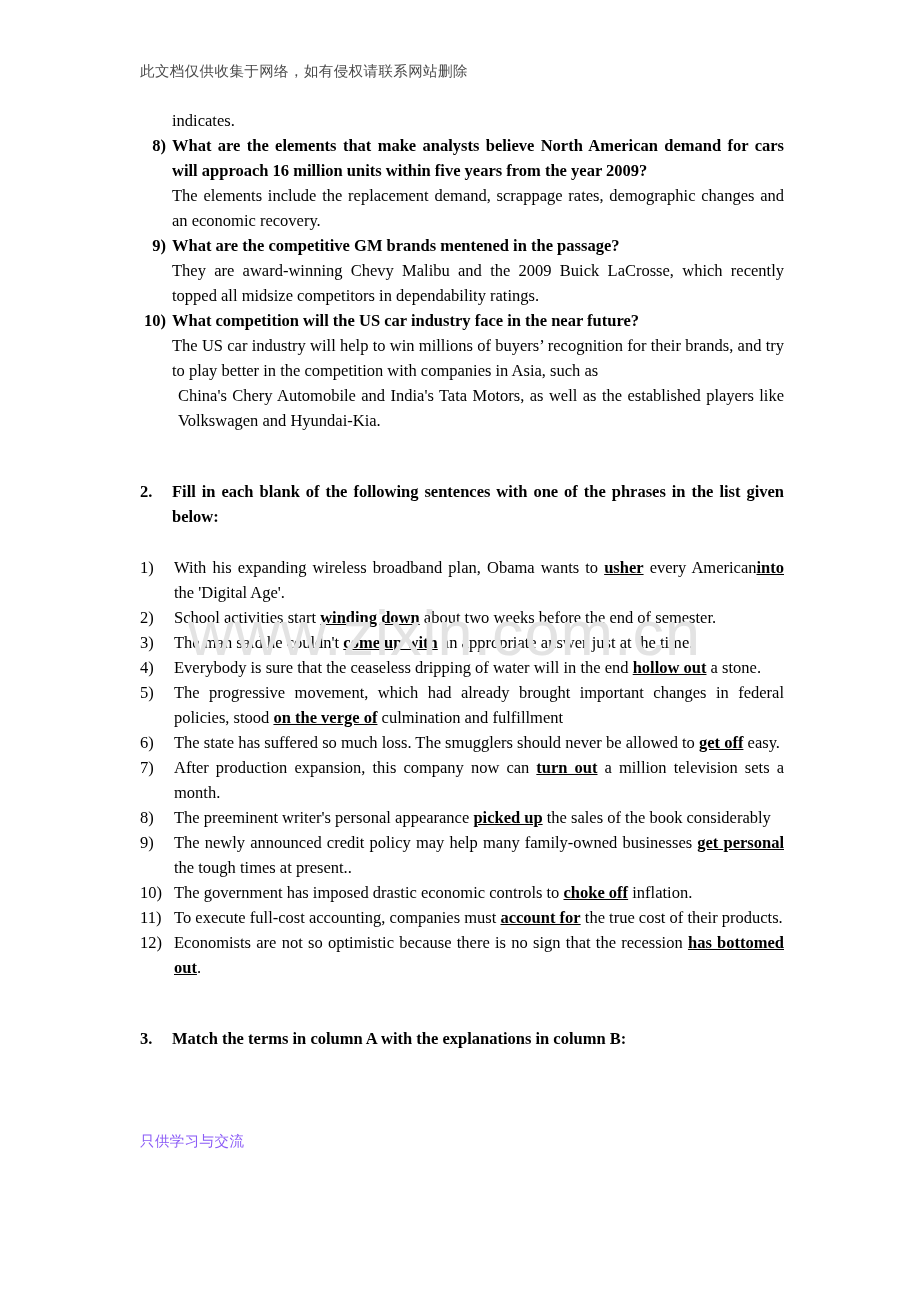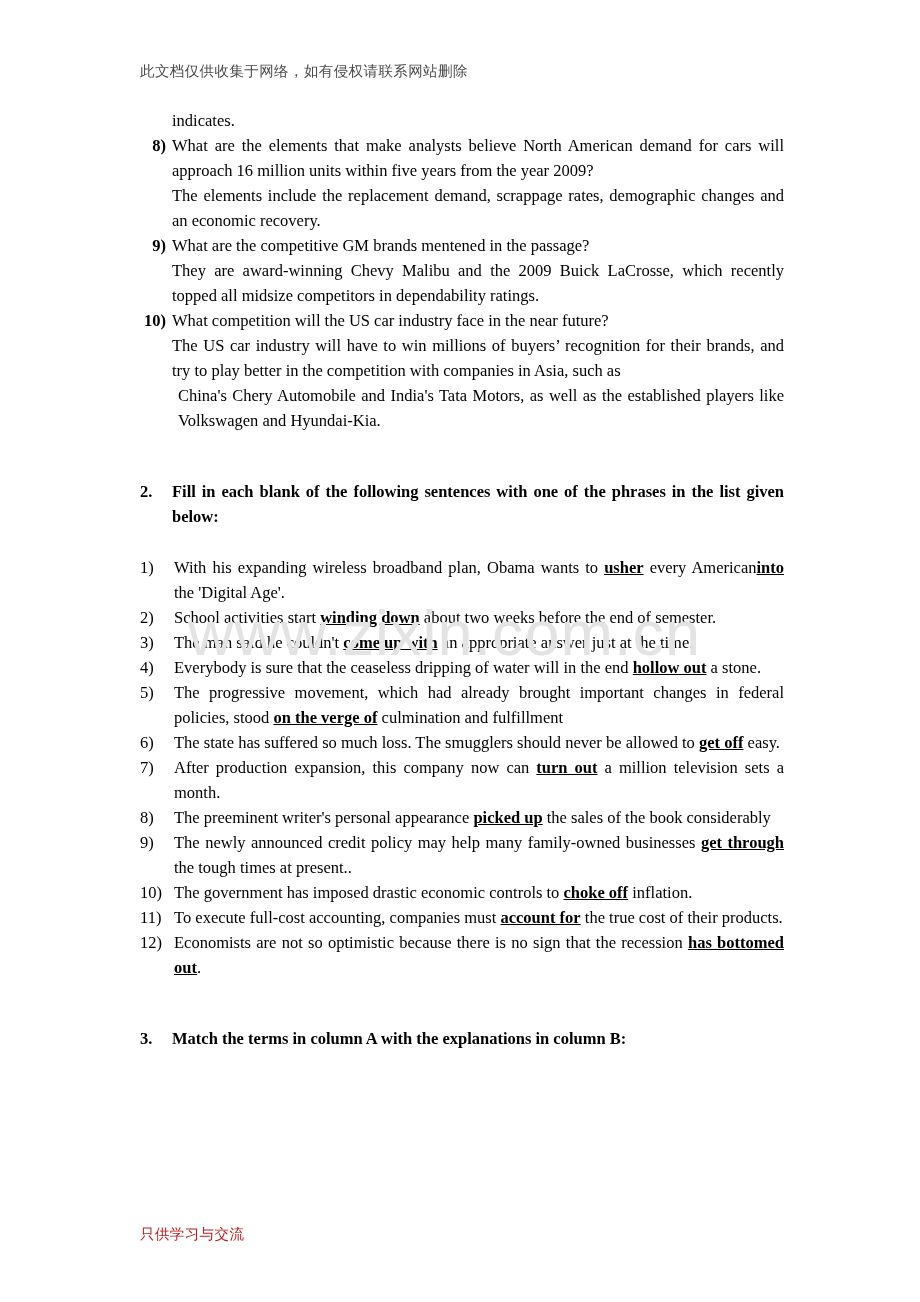--- a/index.html
+++ b/index.html
@@ -30,24 +30,24 @@
     top: 62px;
     font-family: "DejaVu Sans", "Liberation Sans", sans-serif;
     font-size: 14.5px;
     color: #4a4a4a;
     letter-spacing: 0.4px;
     white-space: nowrap;
   }
   .doc-footer {
     position: absolute;
     left: 140px;
-    top: 1225px;
+    top: 1132px;
     font-family: "DejaVu Sans", "Liberation Sans", sans-serif;
     font-size: 14.5px;
-    color: #b91c1c;
+    color: #8b5cf6;
     letter-spacing: 0.4px;
     white-space: nowrap;
   }
 
   
   .content {
     position: absolute;
     left: 140px;
     top: 108px;
     width: 644px;
@@ -72,21 +72,21 @@
     text-align: right;
     padding-right: 6px;
     font-weight: bold;
   }
   .qnum.w-narrow { width: 26px; }
   .qbody {
     flex: 1 1 auto;
     text-align: justify;
     text-justify: inter-word;
   }
-  .qbody.bold { font-weight: normal; }
+  .qbody.bold { font-weight: bold; }
 
   .ans {
     font-size: 16.5px;
     line-height: 25px;
     margin-left: 32px;
     text-align: justify;
     text-justify: inter-word;
   }
   .ans.deep { margin-left: 38px; }
 
@@ -173,21 +173,21 @@
     <div class="qrow">
       <span class="qnum w-narrow">9)</span>
       <span class="qbody bold">What are the competitive GM brands mentened in the passage?</span>
     </div>
     <div class="ans">They are award-winning Chevy Malibu and the 2009 Buick LaCrosse, which recently topped all midsize competitors in dependability ratings.</div>
 
     <div class="qrow">
       <span class="qnum w-narrow">10)</span>
       <span class="qbody bold">What competition will the US car industry face in the near future?</span>
     </div>
-    <div class="ans">The US car industry will have to win millions of buyers’ recognition for their brands, and try to play better in the competition with companies in Asia, such as</div>
+    <div class="ans">The US car industry will help to win millions of buyers’ recognition for their brands, and try to play better in the competition with companies in Asia, such as</div>
     <div class="ans deep">China's Chery Automobile and India's Tata Motors, as well as the established players like Volkswagen and Hyundai-Kia.</div>
 
     <div class="spacer-lg"></div>
 
     <div class="section-head">
       <span class="snum">2.</span>
       <span class="stext">Fill in each blank of the following sentences with one of the phrases in the list given below:</span>
     </div>
 
     <div class="spacer-md"></div>
@@ -244,21 +244,21 @@
     <div class="frow">
       <span class="fnum">8)</span>
       <span class="fbody">
         <span>The preeminent writer's personal appearance </span><u class="ans-word">picked up</u><span> the sales of the book considerably</span>
       </span>
     </div>
 
     <div class="frow">
       <span class="fnum">9)</span>
       <span class="fbody">
-        <span>The newly announced credit policy may help many family-owned businesses </span><u class="ans-word">get through</u><span> the tough times at present..</span>
+        <span>The newly announced credit policy may help many family-owned businesses </span><u class="ans-word">get personal</u><span> the tough times at present..</span>
       </span>
     </div>
 
     <div class="frow">
       <span class="fnum">10)</span>
       <span class="fbody nojust">
         <span>The government has imposed drastic economic controls to </span><u class="ans-word">choke off</u><span> inflation.</span>
       </span>
     </div>
 

